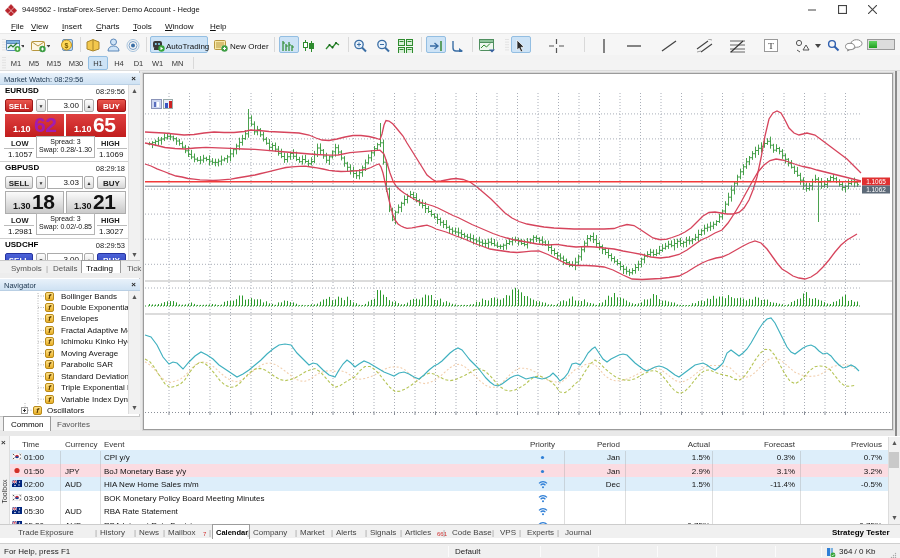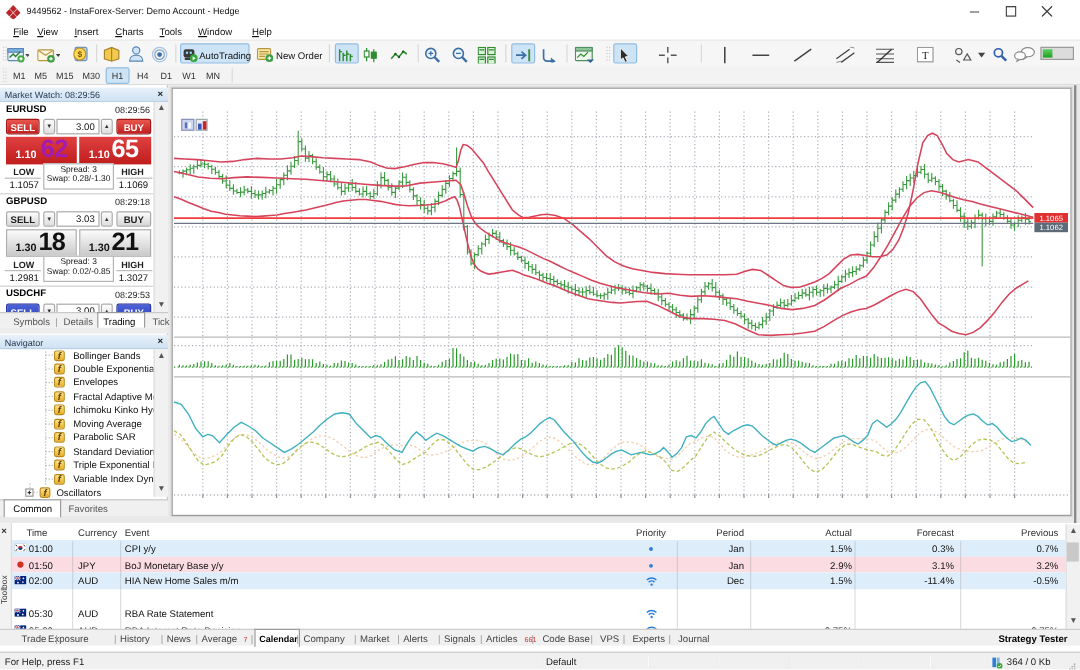--- a/index.html
+++ b/index.html
@@ -500,20 +500,40 @@
           <path d="M1 3.4a5.5 5.5 0 0 1 8 0" stroke="#2f7fd6" stroke-width="1.2" fill="none"></path>
           <path d="M2.6 5.2a3.4 3.4 0 0 1 4.8 0" stroke="#2f7fd6" stroke-width="1.2" fill="none"></path>
           <circle cx="5" cy="7.2" r="1" fill="#2f7fd6"></circle>
         </svg>
       </div>
 <div class="tbl-c" style="right:268px;top:3px">Dec</div>
 <div class="tbl-c" style="right:178px;top:3px">1.5%</div>
 <div class="tbl-c" style="right:93px;top:3px">-11.4%</div>
 <div class="tbl-c" style="right:6px;top:3px">-0.5%</div>
 </div>
+<div class="row" style="top:490.80000000000007px;height:13.6px;background:#fff;overflow:hidden">
+<div class="abs" style="left:2px;top:3px">
+        <svg width="10" height="7" viewBox="0 0 10 7">
+          <rect width="10" height="7" fill="#fff" stroke="#bbb" stroke-width="0.5"></rect>
+          <circle cx="5" cy="3.5" r="1.8" fill="#cd2e3a"></circle>
+          <path d="M3.2 3.5a1.8 1.8 0 0 0 3.6 0z" fill="#0047a0"></path>
+          <path d="M1 1.2l1.4 1M7.6 1.2l1.4 1M1 5.8l1.4-1M7.6 5.8l1.4-1" stroke="#000" stroke-width="0.7"></path>
+        </svg>
+      </div>
+<div class="tbl-c" style="left:14px;top:3px">03:00</div>
+<div class="tbl-c" style="left:55px;top:3px"></div>
+<div class="tbl-c" style="left:94px;top:3px">BOK Monetary Policy Board Meeting Minutes</div>
+<div class="abs" style="left:528px;top:3px">
+        <svg width="10" height="9" viewBox="0 0 10 9">
+          <path d="M1 3.4a5.5 5.5 0 0 1 8 0" stroke="#2f7fd6" stroke-width="1.2" fill="none"></path>
+          <path d="M2.6 5.2a3.4 3.4 0 0 1 4.8 0" stroke="#2f7fd6" stroke-width="1.2" fill="none"></path>
+          <circle cx="5" cy="7.2" r="1" fill="#2f7fd6"></circle>
+        </svg>
+      </div>
+</div>
 <div class="row" style="top:504.4000000000001px;height:13.6px;background:#fff;overflow:hidden">
 <div class="abs" style="left:2px;top:3px">
         <svg width="10" height="7" viewBox="0 0 10 7">
           <rect width="10" height="7" fill="#00247d"></rect>
           <path d="M0 0l5 3.5M5 0L0 3.5" stroke="#fff" stroke-width="0.8"></path>
           <path d="M2.5 0v3.5M0 1.75h5" stroke="#fff" stroke-width="1"></path>
           <path d="M2.5 0v3.5M0 1.75h5" stroke="#cf142b" stroke-width="0.5"></path>
           <circle cx="7.5" cy="2" r="0.7" fill="#fff"></circle>
           <circle cx="7" cy="5" r="0.7" fill="#fff"></circle>
           <circle cx="3" cy="5.5" r="0.8" fill="#fff"></circle>
@@ -565,21 +585,21 @@
 <div class="abs" style="left:889px;top:452px;width:10px;height:16px;background:#c9c9c9"></div>
 <div class="sarrow" style="left:889px;top:439px">▲</div>
 <div class="sarrow" style="left:889px;top:514px">▼</div>
 </div>
 <div class="tabsbar">
 <div class="abs" style="left:212px;top:-1px;width:38px;height:15px;background:#fff;border:1px solid #9c9c9c;border-bottom:none"></div>
 <span style="left:18px">Trade</span>
 <span style="left:40px">Exposure</span>
 <span style="left:100px">History</span>
 <span style="left:139px">News</span>
-<span style="left:168px">Average</span>
+<span style="left:168px">Mailbox</span>
 <span style="left:253px">Company</span>
 <span style="left:300px">Market</span>
 <span style="left:336px">Alerts</span>
 <span style="left:370px">Signals</span>
 <span style="left:405px">Articles</span>
 <span style="left:452px">Code Base</span>
 <span style="left:500px">VPS</span>
 <span style="left:527px">Experts</span>
 <span style="left:565px">Journal</span>
 <span style="left:216px;color:#000;font-weight:700;font-size:7.5px">Calendar</span>

